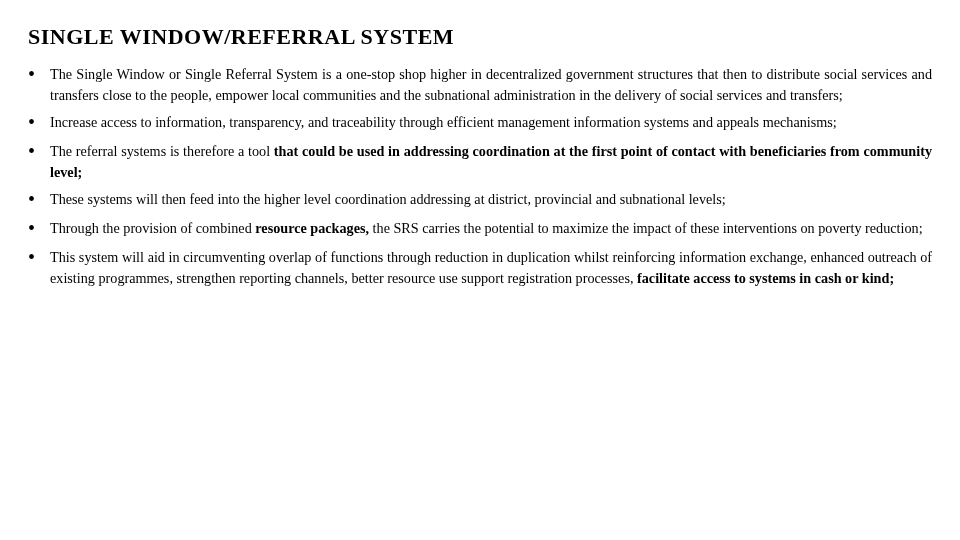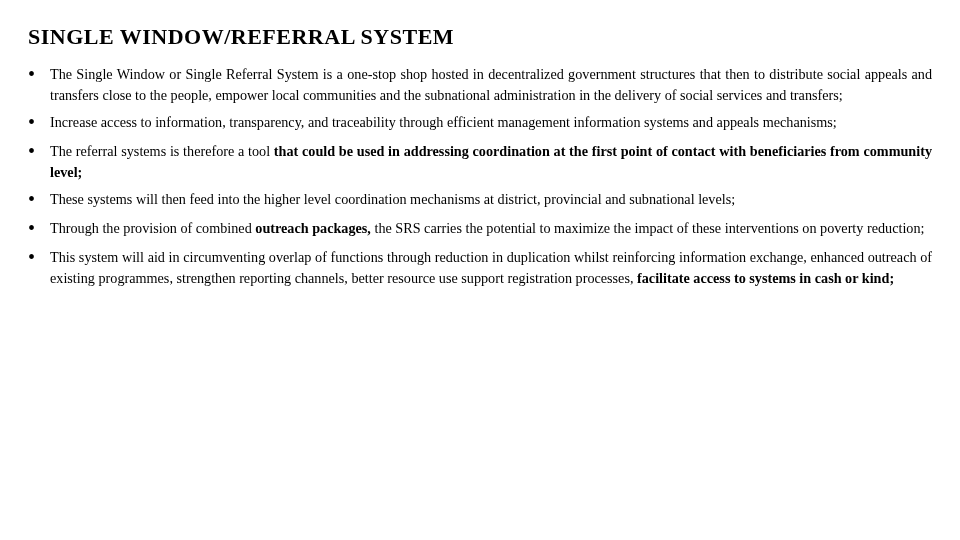--- a/index.html
+++ b/index.html
@@ -68,49 +68,49 @@
 <body>
 
 <div class="container">
   <div class="title">SINGLE WINDOW/REFERRAL SYSTEM</div>
 
   <ul class="bullet-list">
 
     <li>
       <span class="bullet">•</span>
       <span class="bullet-text">
-        The Single Window <span>or</span> Single Referral System is a one-stop shop <span>hosted</span> in decentralized government structures <span>that then</span> <span>to</span> distribute social <span>appeals</span> <span>and</span> transfers close to the people, empower local communities <span>and</span> the subnational administration in the delivery of social services and transfers;
+        The Single Window <span>or</span> Single Referral System is a one-stop shop <span>higher</span> in decentralized government structures <span>that then</span> <span>to</span> distribute social <span>services</span> <span>and</span> transfers close to the people, empower local communities <span>and</span> the subnational administration in the delivery of social services and transfers;
       </span>
     </li>
 
     <li>
       <span class="bullet">•</span>
       <span class="bullet-text">
         <span>Increase</span> access to information, transparency, and traceability through efficient management information systems and appeals mechanisms;
       </span>
     </li>
 
     <li>
       <span class="bullet">•</span>
       <span class="bullet-text">
         The referral systems is therefore a tool <span class="bold">that could be used in addressing coordination at the first point of contact with beneficiaries from community level;</span>
       </span>
     </li>
 
     <li>
       <span class="bullet">•</span>
       <span class="bullet-text">
-        These systems will then feed into the higher level coordination mechanisms at district, provincial and subnational levels;
+        These systems will then feed into the higher level coordination addressing at district, provincial and subnational levels;
       </span>
     </li>
 
     <li>
       <span class="bullet">•</span>
       <span class="bullet-text">
-        Through the provision of combined <span class="bold">outreach packages,</span> the SRS carries the potential to maximize the impact of these interventions on poverty reduction;
+        Through the provision of combined <span class="bold">resource packages,</span> the SRS carries the potential to maximize the impact of these interventions on poverty reduction;
       </span>
     </li>
 
     <li>
       <span class="bullet">•</span>
       <span class="bullet-text">
         This system will aid in circumventing overlap of functions through reduction in duplication whilst reinforcing information exchange, enhanced outreach of existing programmes, strengthen reporting channels, better resource use support registration processes, <span class="bold">facilitate access to systems in cash or kind;</span>
       </span>
     </li>
 

